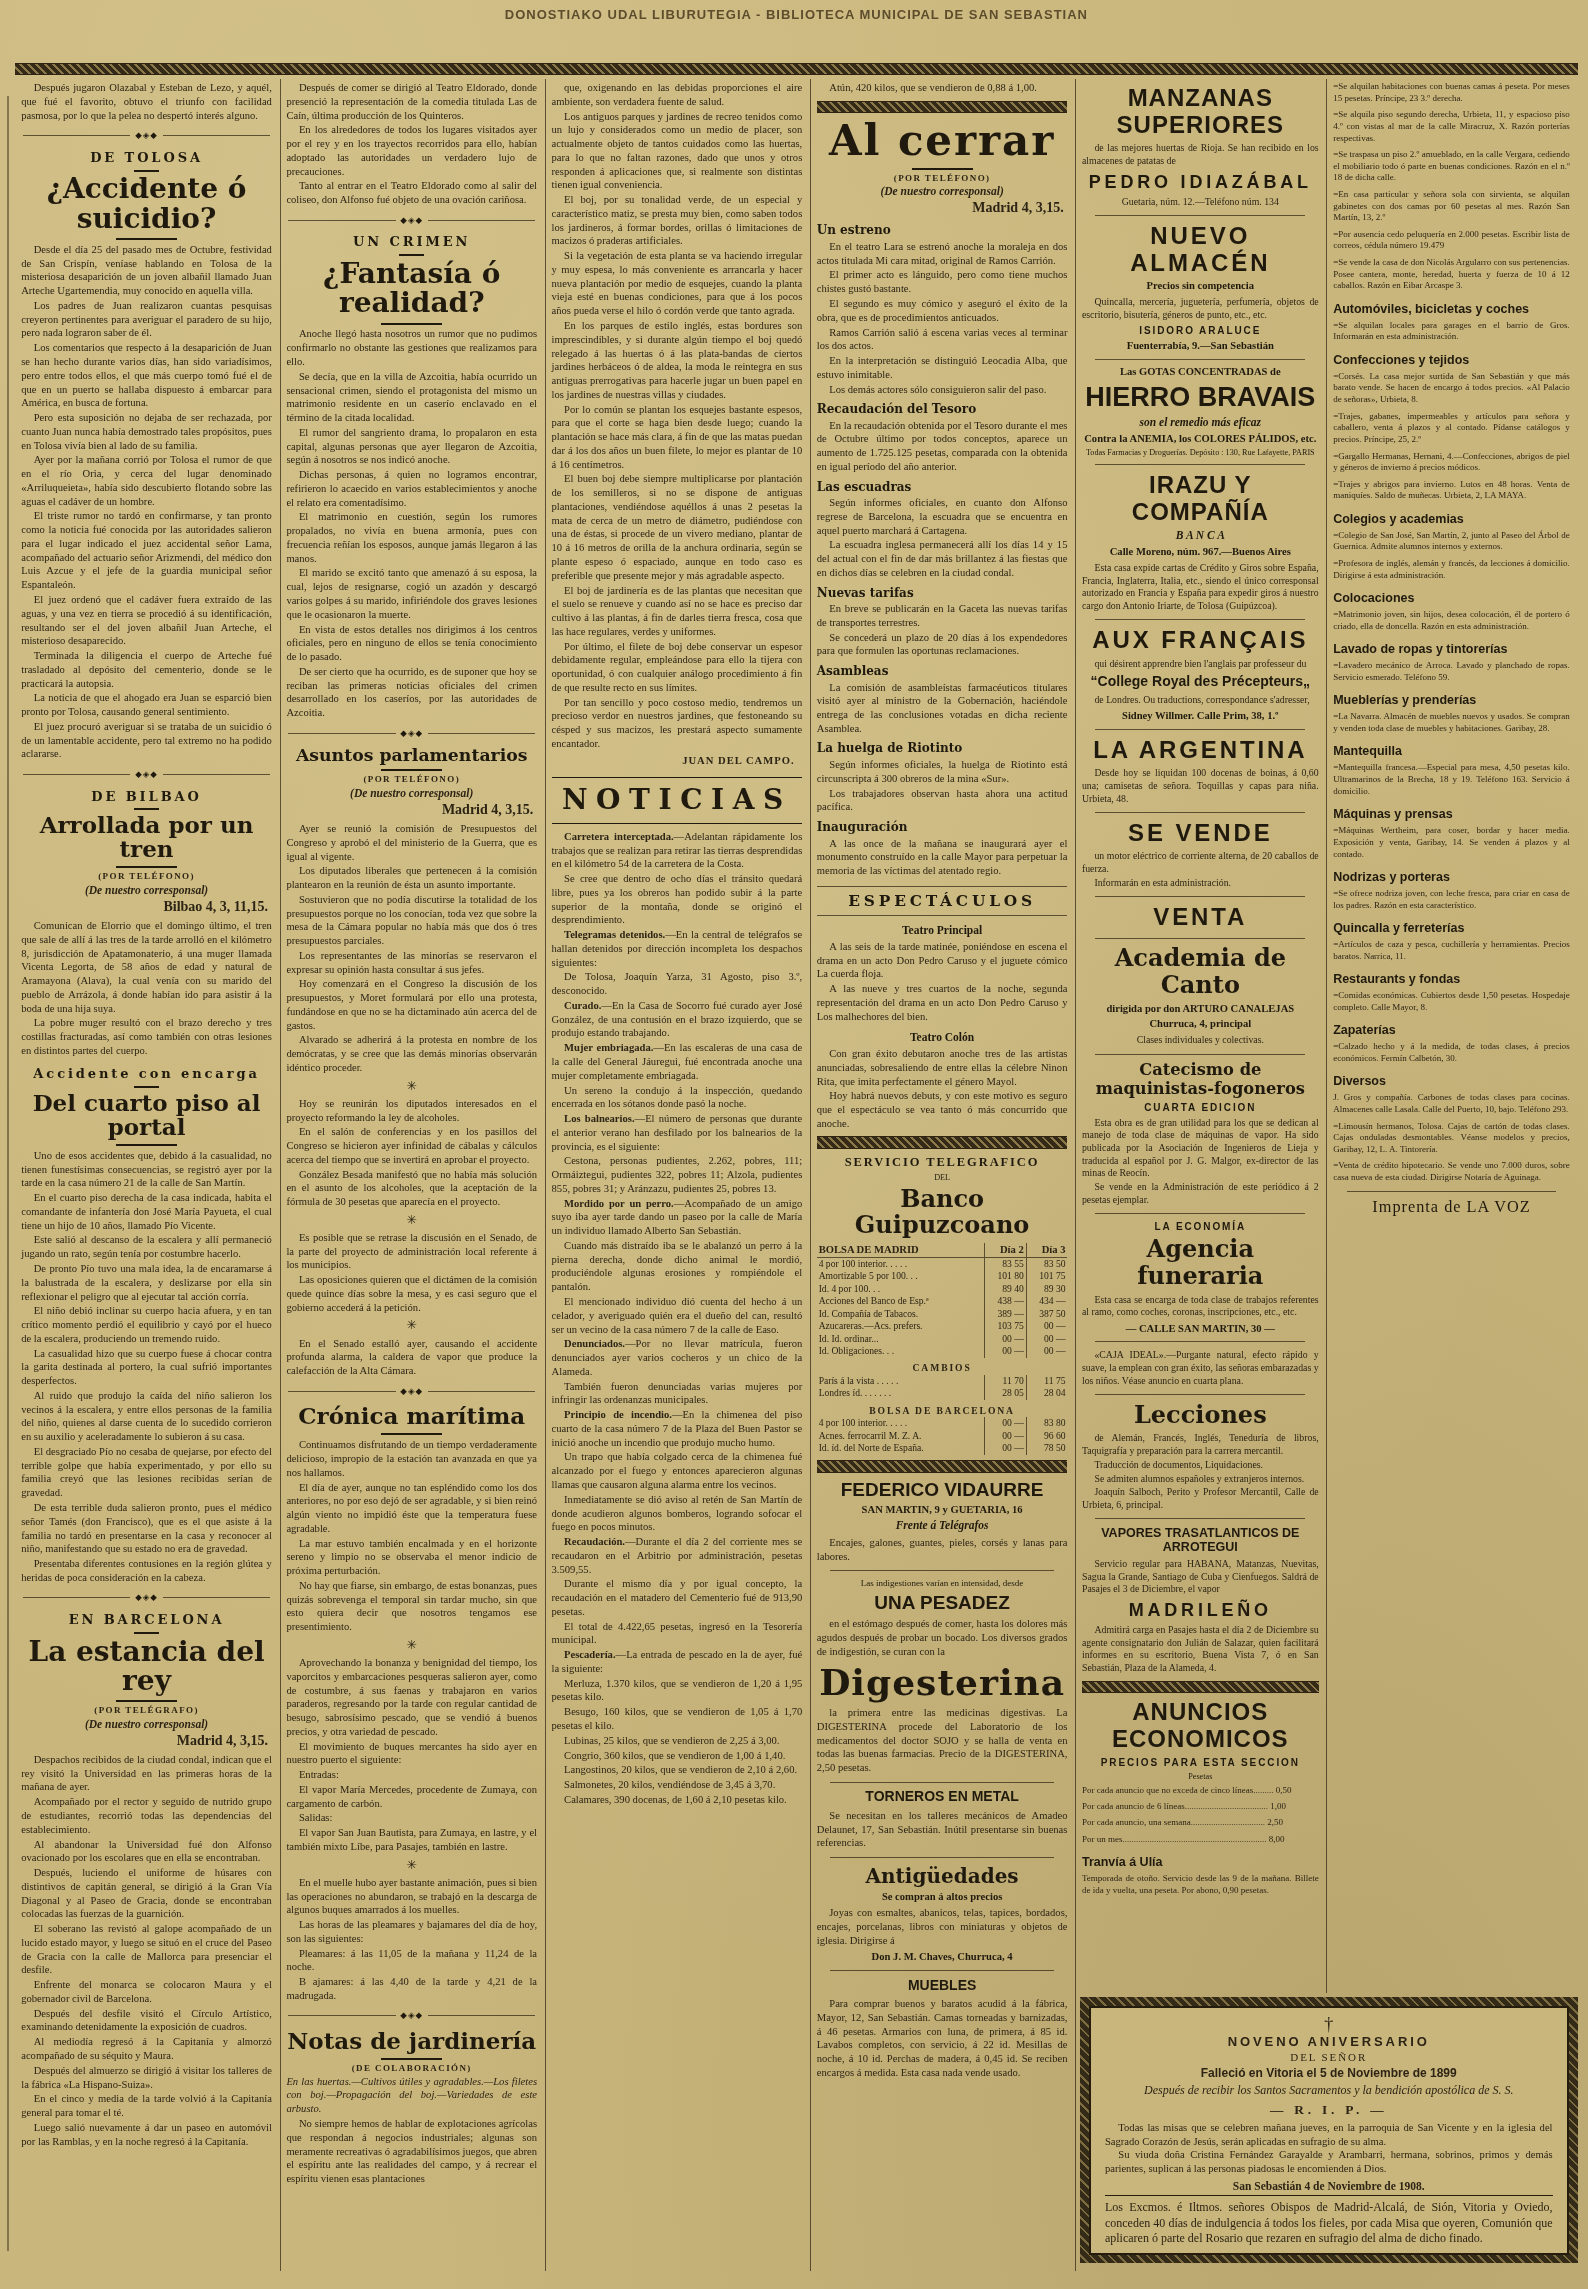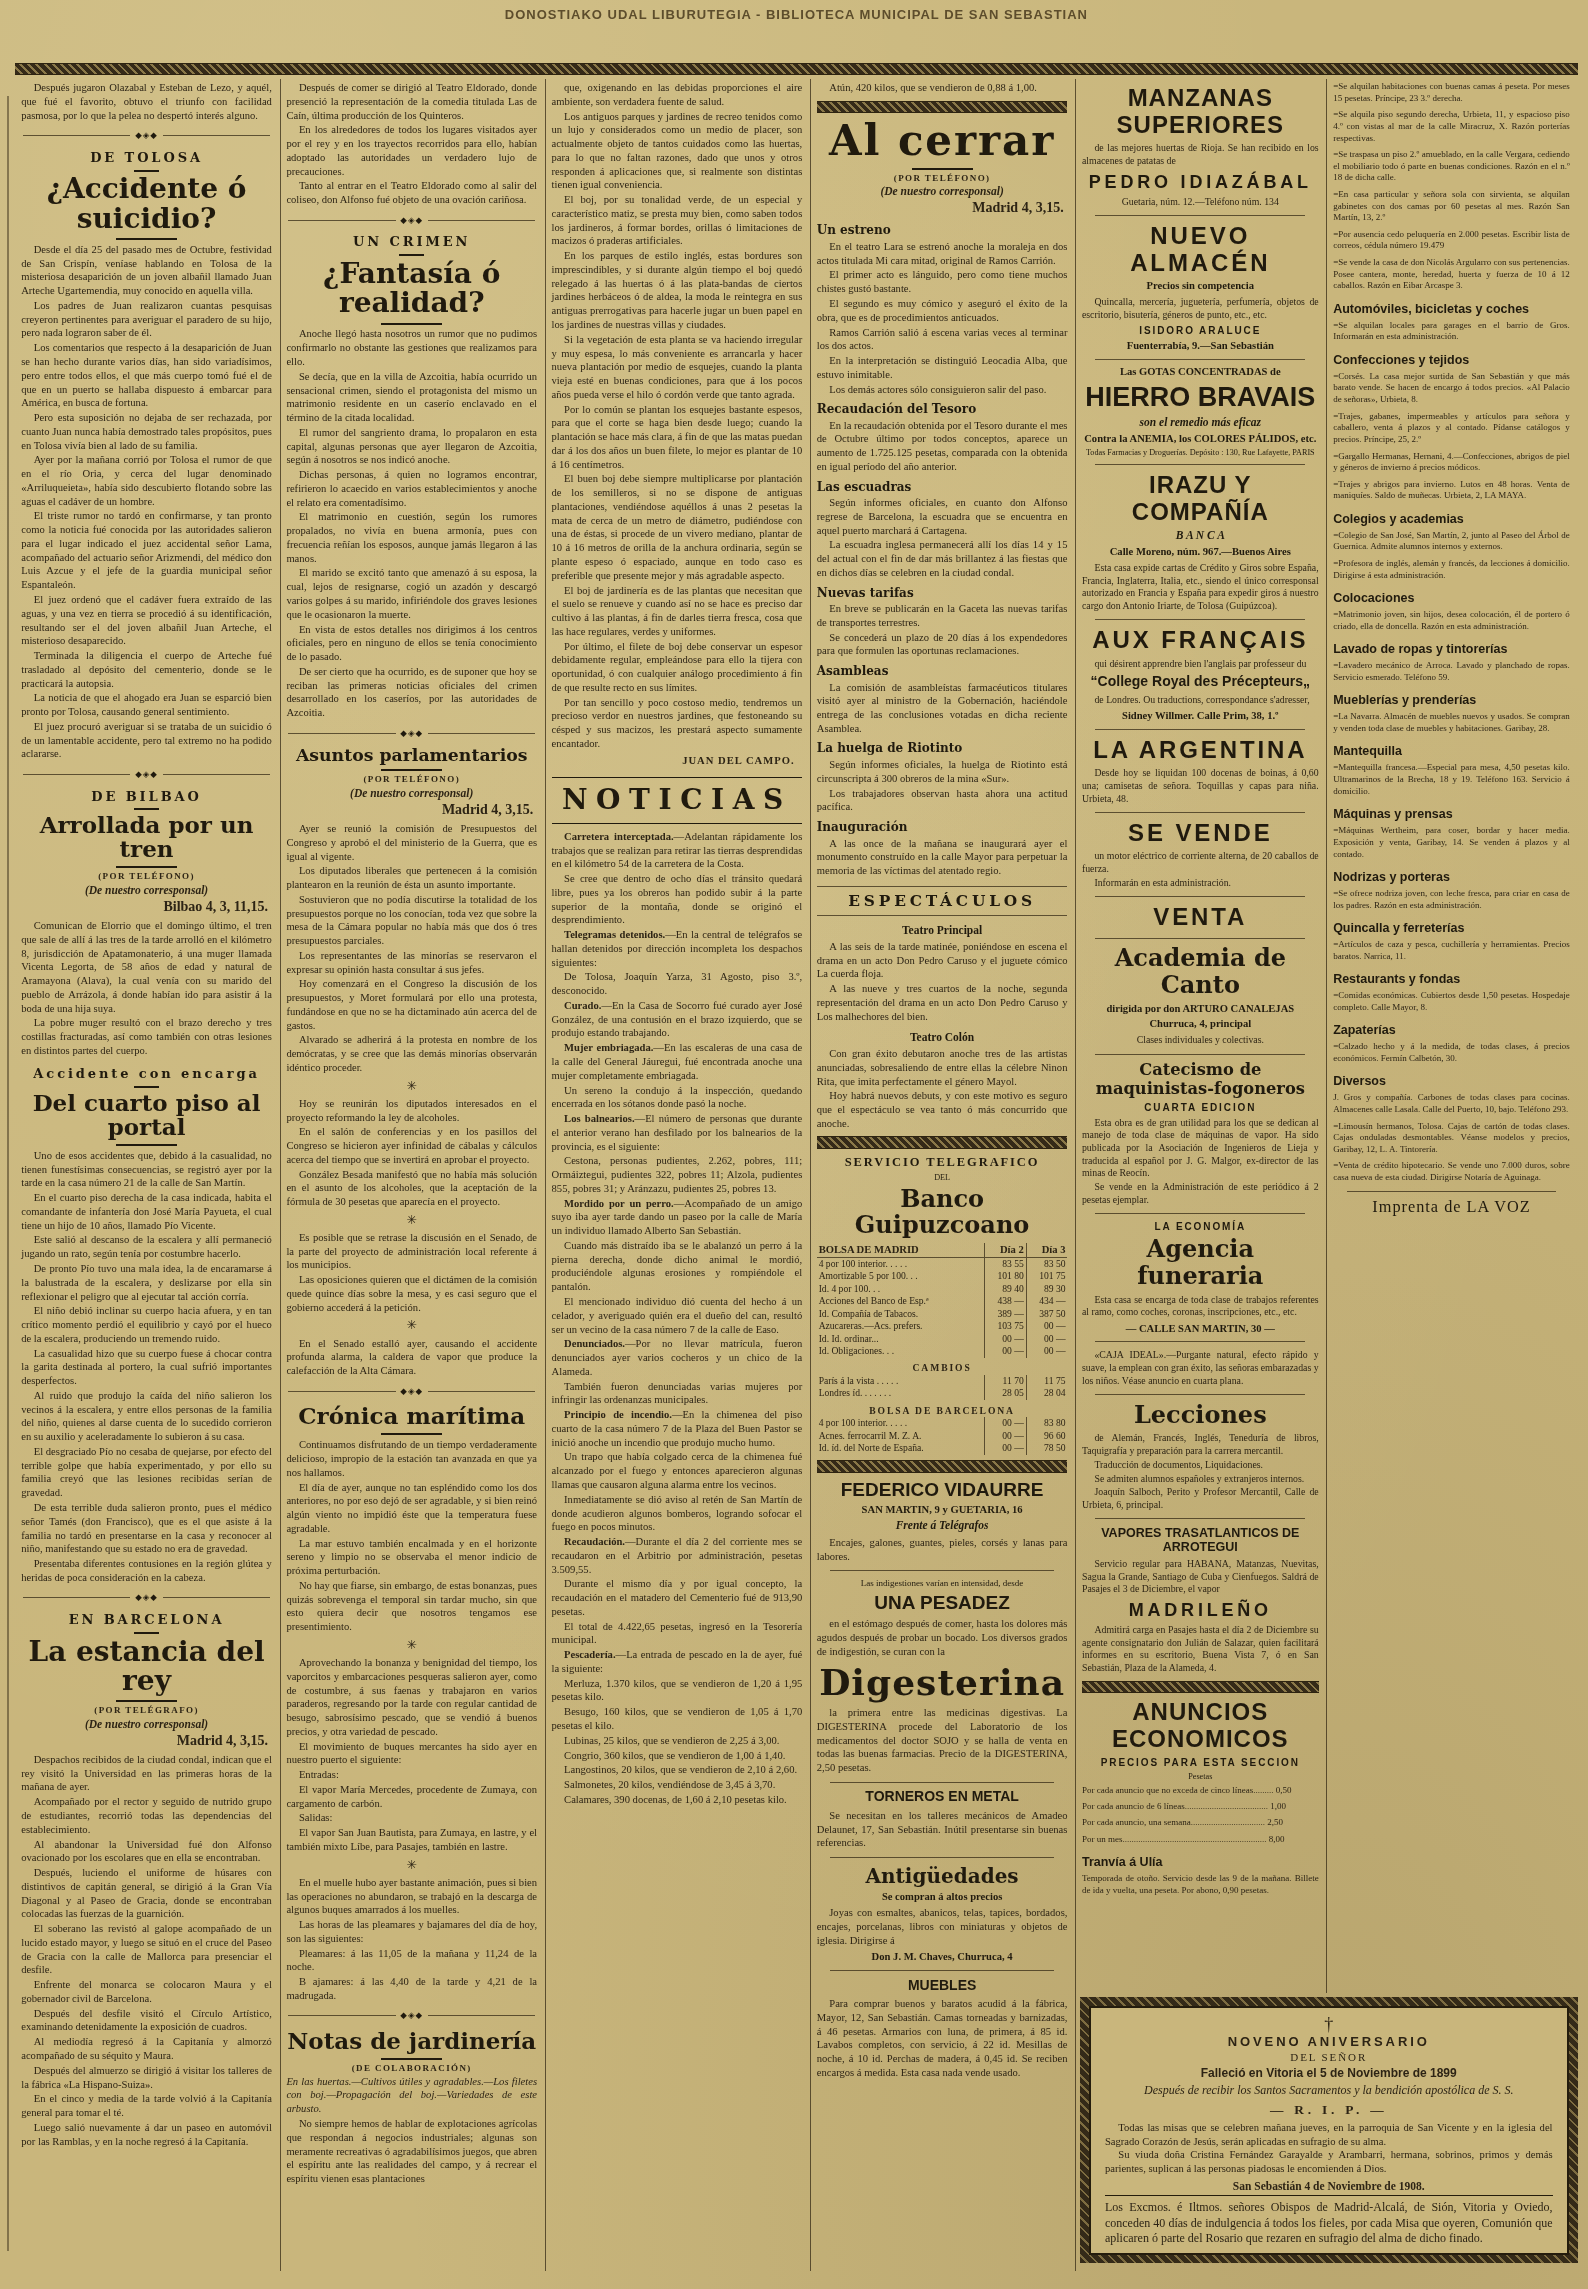--- a/index.html
+++ b/index.html
@@ -262,22 +262,22 @@
         </div>
         <h2 class="head h-lg">Notas de jardinería</h2>
         <div class="metaCaps">(DE COLABORACIÓN)</div>
         <p class="para ital">En las huertas.—Cultivos útiles y agradables.—Los filetes con boj.—Propagación del boj.—Variedades de este arbusto.</p>
         <p class="para">No siempre hemos de hablar de explotaciones agrícolas que respondan á negocios industriales; algunas son meramente recreativas ó agradabilísimos juegos, que abren el espíritu ante las realidades del campo, y á recrear el espíritu vienen esas plantaciones</p>
       </div>
     <div class="col">
         <p class="para">que, oxigenando en las debidas proporciones el aire ambiente, son verdadera fuente de salud.</p>
         <p class="para">Los antiguos parques y jardines de recreo tenidos como un lujo y considerados como un medio de placer, son actualmente objeto de tantos cuidados como las huertas, para lo que no faltan razones, dado que unos y otros responden á aplicaciones que, si realmente son distintas tienen igual conveniencia.</p>
         <p class="para">El boj, por su tonalidad verde, de un especial y característico matiz, se presta muy bien, como saben todos los jardineros, á formar bordes, orillas ó limitaciones de macizos ó praderas artificiales.</p>
+        <p class="para">Si la vegetación de esta planta se va haciendo irregular y muy espesa, lo más conveniente es arrancarla y hacer nueva plantación por medio de esquejes, cuando la planta vieja esté en buenas condiciones, para que á los pocos años pueda verse el hilo ó cordón verde que tanto agrada.</p>
         <p class="para">En los parques de estilo inglés, estas bordures son imprescindibles, y si durante algún tiempo el boj quedó relegado á las huertas ó á las plata-bandas de ciertos jardines herbáceos ó de aldea, la moda le reintegra en sus antiguas prerrogativas para hacerle jugar un buen papel en los jardines de nuestras villas y ciudades.</p>
-        <p class="para">Si la vegetación de esta planta se va haciendo irregular y muy espesa, lo más conveniente es arrancarla y hacer nueva plantación por medio de esquejes, cuando la planta vieja esté en buenas condiciones, para que á los pocos años pueda verse el hilo ó cordón verde que tanto agrada.</p>
         <p class="para">Por lo común se plantan los esquejes bastante espesos, para que el corte se haga bien desde luego; cuando la plantación se hace más clara, á fin de que las matas puedan dar á los dos años un buen filete, lo mejor es plantar de 10 á 16 centímetros.</p>
         <p class="para">El buen boj debe siempre multiplicarse por plantación de los semilleros, si no se dispone de antiguas plantaciones, vendiéndose aquéllos á unas 2 pesetas la mata de cerca de un metro de diámetro, pudiéndose con una de éstas, si procede de un vivero mediano, plantar de 10 á 16 metros de orilla de la anchura ordinaria, según se plante espeso ó espaciado, aunque en todo caso es preferible que presente mejor y más agradable aspecto.</p>
         <p class="para">El boj de jardinería es de las plantas que necesitan que el suelo se renueve y cuando así no se hace es preciso dar cultivo á las plantas, á fin de darles tierra fresca, cosa que las hace regulares, verdes y uniformes.</p>
         <p class="para">Por último, el filete de boj debe conservar un espesor debidamente regular, empleándose para ello la tijera con oportunidad, ó con cualquier análogo procedimiento á fin de que resulte recto en sus límites.</p>
         <p class="para">Por tan sencillo y poco costoso medio, tendremos un precioso verdor en nuestros jardines, que festoneando su césped y sus macizos, les prestará aspecto sumamente encantador.</p>
         <div class="sig">JUAN DEL CAMPO.</div>
         <div class="secbig">NOTICIAS</div>
         <p class="para"><strong class="brief-lead">Carretera interceptada.</strong><span>—Adelantan rápidamente los trabajos que se realizan para retirar las tierras desprendidas en el kilómetro 54 de la carretera de la Costa.</span></p>
         <p class="para">Se cree que dentro de ocho días el tránsito quedará libre, pues ya los obreros han podido subir á la parte superior de la montaña, donde se originó el desprendimiento.</p>
         <p class="para"><strong class="brief-lead">Telegramas detenidos.</strong><span>—En la central de telégrafos se hallan detenidos por dirección incompleta los despachos siguientes:</span></p>
@@ -549,21 +549,21 @@
             <p class="item">=Matrimonio joven, sin hijos, desea colocación, él de portero ó criado, ella de doncella. Razón en esta administración.</p>
             <div class="catline">Lavado de ropas y tintorerías</div>
             <p class="item">=Lavadero mecánico de Arroca. Lavado y planchado de ropas. Servicio esmerado. Teléfono 59.</p>
             <div class="catline">Mueblerías y prenderías</div>
             <p class="item">=La Navarra. Almacén de muebles nuevos y usados. Se compran y venden toda clase de muebles y habitaciones. Garibay, 28.</p>
             <div class="catline">Mantequilla</div>
             <p class="item">=Mantequilla francesa.—Especial para mesa, 4,50 pesetas kilo. Ultramarinos de la Brecha, 18 y 19. Teléfono 163. Servicio á domicilio.</p>
             <div class="catline">Máquinas y prensas</div>
             <p class="item">=Máquinas Wertheim, para coser, bordar y hacer media. Exposición y venta, Garibay, 14. Se venden á plazos y al contado.</p>
             <div class="catline">Nodrizas y porteras</div>
-            <p class="item">=Se ofrece nodriza joven, con leche fresca, para criar en casa de los padres. Razón en esta administración.</p>
+            <p class="item">=Se ofrece nodriza joven, con leche fresca, para criar en casa de los padres. Razón en esta característico.</p>
             <div class="catline">Quincalla y ferreterías</div>
             <p class="item">=Artículos de caza y pesca, cuchillería y herramientas. Precios baratos. Narrica, 11.</p>
             <div class="catline">Restaurants y fondas</div>
             <p class="item">=Comidas económicas. Cubiertos desde 1,50 pesetas. Hospedaje completo. Calle Mayor, 8.</p>
             <div class="catline">Zapaterías</div>
             <p class="item">=Calzado hecho y á la medida, de todas clases, á precios económicos. Fermín Calbetón, 30.</p>
             <div class="catline">Diversos</div>
             <p class="item">J. Gros y compañía. Carbones de todas clases para cocinas. Almacenes calle Lasala. Calle del Puerto, 10, bajo. Teléfono 293.</p>
             <p class="item">=Limousín hermanos, Tolosa. Cajas de cartón de todas clases. Cajas onduladas desmontables. Véanse modelos y precios, Garibay, 12, L. A. Tintorería.</p>
             <p class="item">=Venta de crédito hipotecario. Se vende uno 7.000 duros, sobre casa nueva de esta ciudad. Dirigirse Notaría de Aguinaga.</p>

